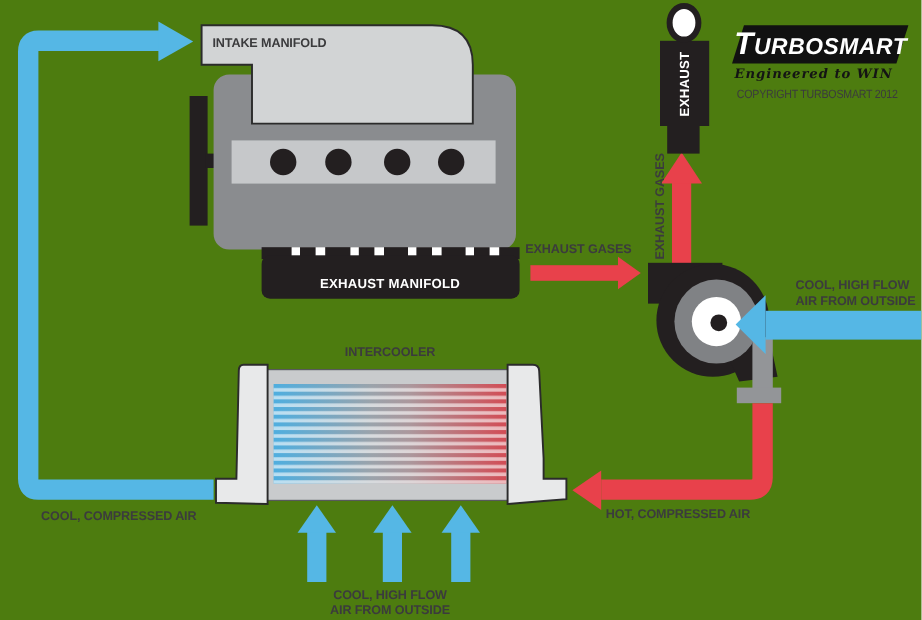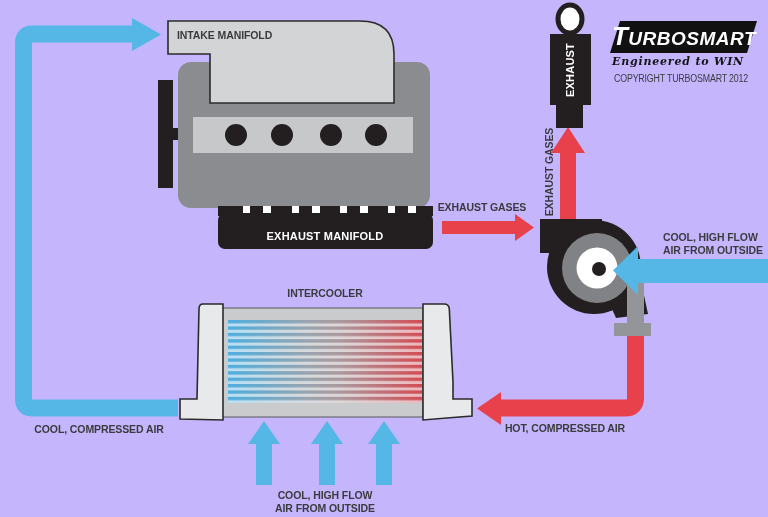--- a/index.html
+++ b/index.html
@@ -1,17 +1,17 @@
 <!DOCTYPE html>
 <html><head>
 <meta charset="utf-8">
 <title>Turbocharger System Diagram</title>
 <style>
   html,body{margin:0;padding:0;background:#fff;}
-  .stage{position:relative;width:768px;height:517px;background:#c4b5fd;overflow:hidden;
+  .stage{position:relative;width:768px;height:517px;background:#4d7c0f;overflow:hidden;
          font-family:"Liberation Sans",sans-serif;}
   svg{position:absolute;left:0;top:0;}
   text{font-family:"Liberation Sans",sans-serif;font-weight:bold;fill:#3b3b3d;}
   .lbl{font-size:10.5px;letter-spacing:-0.1px;}
   .wlbl{fill:#ffffff;font-size:11px;letter-spacing:0.2px;}
   .logo-main{fill:#ffffff;font-style:italic;letter-spacing:0.5px;}
   .tagline{font-family:"DejaVu Serif",serif;font-style:italic;font-weight:bold;
            font-size:11px;fill:#141414;letter-spacing:0.8px;}
   .copyright{font-weight:normal;font-size:10px;fill:#3b3b3d;letter-spacing:-0.2px;}
 </style>

